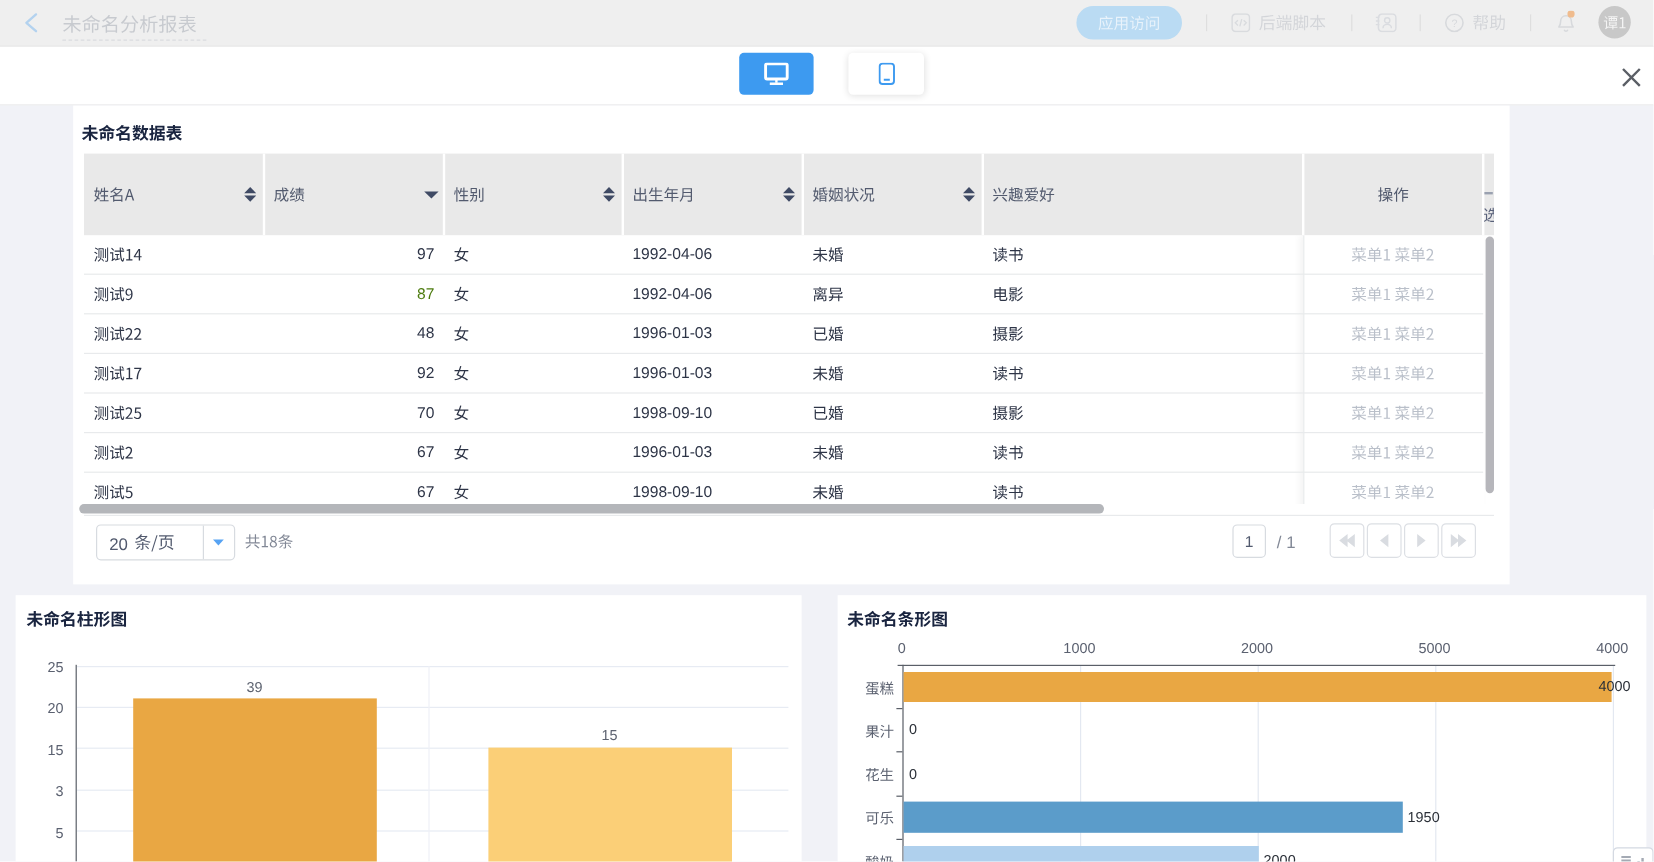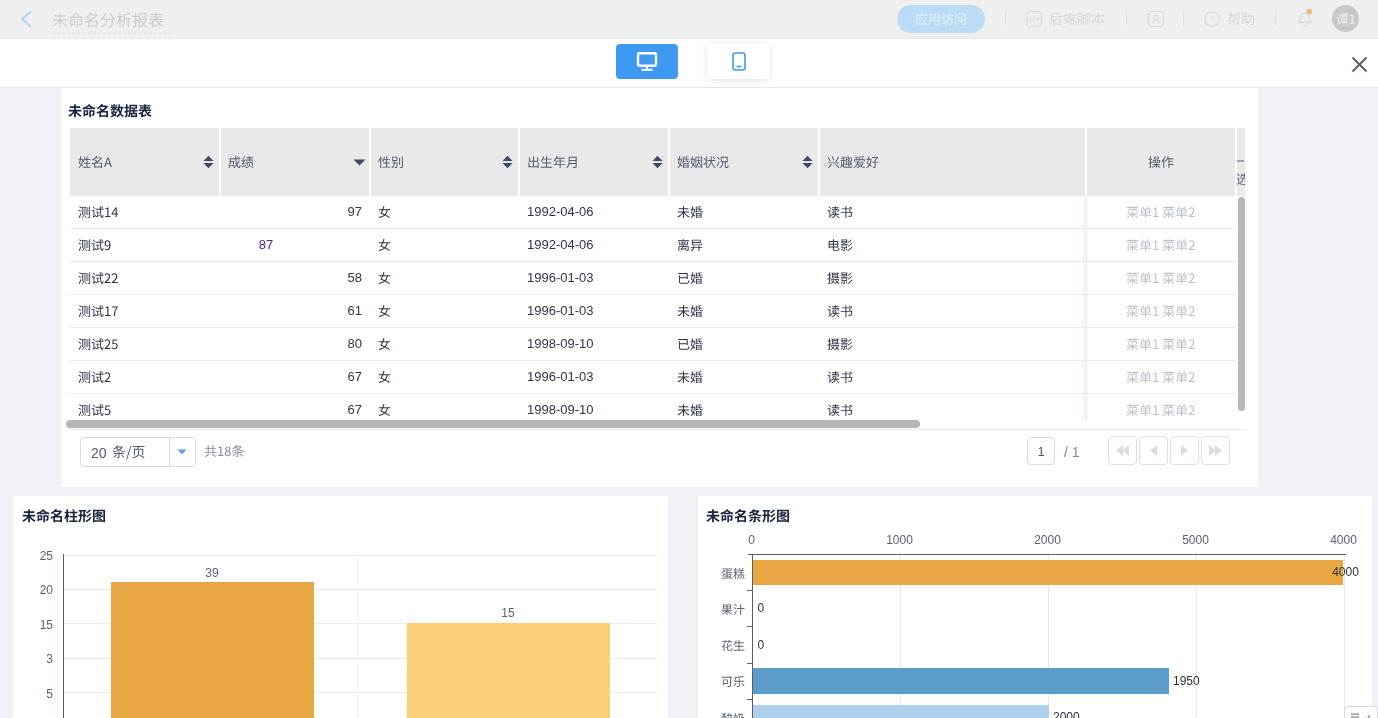--- a/index.html
+++ b/index.html
@@ -356,21 +356,21 @@
         <div style="position:absolute;left:10px;top:65px;width:1166px;height:1px;background:#e8eaec"></div>
         <div style="position:absolute;left:18.0px;top:41.4px">
           <svg width="33.2" height="16.2" viewBox="0 0 33.2 16.2" style="overflow:visible;display:block;">
             <g fill="#2e3547" transform="translate(0,13.06) scale(0.013000,-0.013000)">
               <use href="#q46" x="0"></use>
               <use href="#q47" x="1000"></use>
               <use href="#q56" x="2000"></use>
             </g>
           </svg>
         </div>
-        <div style="position:absolute;left:110px;top:40.5px;width:192px;text-align:center;font:13px 'Liberation Sans';color:#4c1d95">87</div>
+        <div style="position:absolute;left:110px;top:40.5px;width:192px;text-align:right;font:13px 'Liberation Sans';color:#4d7c0f">87</div>
         <div style="position:absolute;left:318.0px;top:41.4px">
           <svg width="13.0" height="16.2" viewBox="0 0 13.0 16.2" style="overflow:visible;display:block;">
             <g fill="#2e3547" transform="translate(0,13.06) scale(0.013000,-0.013000)">
               <use href="#q49" x="0"></use>
             </g>
           </svg>
         </div>
         <div style="position:absolute;left:467px;top:40.5px;font:13px 'Liberation Sans';color:#2e3547">1992-04-06</div>
         <div style="position:absolute;left:617.0px;top:41.4px">
           <svg width="26.0" height="16.2" viewBox="0 0 26.0 16.2" style="overflow:visible;display:block;">
@@ -404,21 +404,21 @@
         <div style="position:absolute;left:18.0px;top:74.4px">
           <svg width="40.4" height="16.2" viewBox="0 0 40.4 16.2" style="overflow:visible;display:block;">
             <g fill="#2e3547" transform="translate(0,13.06) scale(0.013000,-0.013000)">
               <use href="#q46" x="0"></use>
               <use href="#q47" x="1000"></use>
               <use href="#q55" x="2000"></use>
               <use href="#q55" x="2555"></use>
             </g>
           </svg>
         </div>
-        <div style="position:absolute;left:110px;top:73.5px;width:192px;text-align:right;font:13px 'Liberation Sans';color:#2e3547">58</div>
+        <div style="position:absolute;left:110px;top:73.5px;width:192px;text-align:right;font:13px 'Liberation Sans';color:#2e3547">48</div>
         <div style="position:absolute;left:318.0px;top:74.4px">
           <svg width="13.0" height="16.2" viewBox="0 0 13.0 16.2" style="overflow:visible;display:block;">
             <g fill="#2e3547" transform="translate(0,13.06) scale(0.013000,-0.013000)">
               <use href="#q49" x="0"></use>
             </g>
           </svg>
         </div>
         <div style="position:absolute;left:467px;top:73.5px;font:13px 'Liberation Sans';color:#2e3547">1996-01-03</div>
         <div style="position:absolute;left:617.0px;top:74.4px">
           <svg width="26.0" height="16.2" viewBox="0 0 26.0 16.2" style="overflow:visible;display:block;">
@@ -452,21 +452,21 @@
         <div style="position:absolute;left:18.0px;top:107.4px">
           <svg width="40.4" height="16.2" viewBox="0 0 40.4 16.2" style="overflow:visible;display:block;">
             <g fill="#2e3547" transform="translate(0,13.06) scale(0.013000,-0.013000)">
               <use href="#q46" x="0"></use>
               <use href="#q47" x="1000"></use>
               <use href="#q18" x="2000"></use>
               <use href="#q63" x="2555"></use>
             </g>
           </svg>
         </div>
-        <div style="position:absolute;left:110px;top:106.5px;width:192px;text-align:right;font:13px 'Liberation Sans';color:#2e3547">61</div>
+        <div style="position:absolute;left:110px;top:106.5px;width:192px;text-align:right;font:13px 'Liberation Sans';color:#2e3547">92</div>
         <div style="position:absolute;left:318.0px;top:107.4px">
           <svg width="13.0" height="16.2" viewBox="0 0 13.0 16.2" style="overflow:visible;display:block;">
             <g fill="#2e3547" transform="translate(0,13.06) scale(0.013000,-0.013000)">
               <use href="#q49" x="0"></use>
             </g>
           </svg>
         </div>
         <div style="position:absolute;left:467px;top:106.5px;font:13px 'Liberation Sans';color:#2e3547">1996-01-03</div>
         <div style="position:absolute;left:617.0px;top:107.4px">
           <svg width="26.0" height="16.2" viewBox="0 0 26.0 16.2" style="overflow:visible;display:block;">
@@ -500,21 +500,21 @@
         <div style="position:absolute;left:18.0px;top:140.4px">
           <svg width="40.4" height="16.2" viewBox="0 0 40.4 16.2" style="overflow:visible;display:block;">
             <g fill="#2e3547" transform="translate(0,13.06) scale(0.013000,-0.013000)">
               <use href="#q46" x="0"></use>
               <use href="#q47" x="1000"></use>
               <use href="#q55" x="2000"></use>
               <use href="#q64" x="2555"></use>
             </g>
           </svg>
         </div>
-        <div style="position:absolute;left:110px;top:139.5px;width:192px;text-align:right;font:13px 'Liberation Sans';color:#2e3547">80</div>
+        <div style="position:absolute;left:110px;top:139.5px;width:192px;text-align:right;font:13px 'Liberation Sans';color:#2e3547">70</div>
         <div style="position:absolute;left:318.0px;top:140.4px">
           <svg width="13.0" height="16.2" viewBox="0 0 13.0 16.2" style="overflow:visible;display:block;">
             <g fill="#2e3547" transform="translate(0,13.06) scale(0.013000,-0.013000)">
               <use href="#q49" x="0"></use>
             </g>
           </svg>
         </div>
         <div style="position:absolute;left:467px;top:139.5px;font:13px 'Liberation Sans';color:#2e3547">1998-09-10</div>
         <div style="position:absolute;left:617.0px;top:140.4px">
           <svg width="26.0" height="16.2" viewBox="0 0 26.0 16.2" style="overflow:visible;display:block;">

